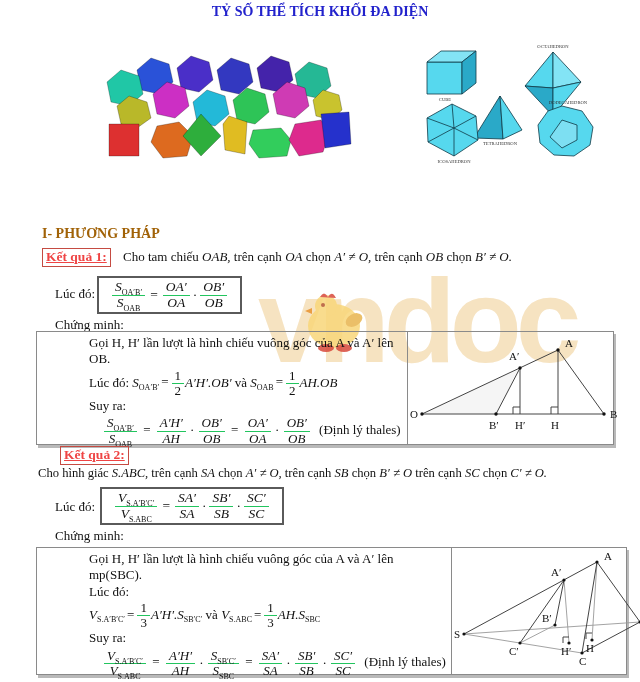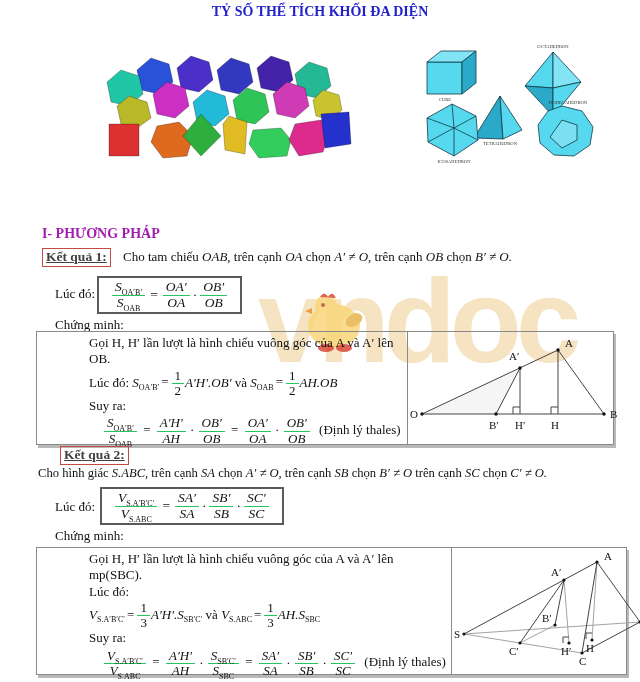--- a/index.html
+++ b/index.html
@@ -7,24 +7,24 @@
         font-family:"Liberation Serif","DejaVu Serif",serif;color:#111;}
   
   .watermark{position:absolute;left:258px;top:262px;z-index:0;
     font-family:"Liberation Sans","DejaVu Sans",sans-serif;font-weight:bold;
     font-size:118px;letter-spacing:-6px;color:#f6e3c1;line-height:1;user-select:none;}
   .mascot{position:absolute;left:296px;top:290px;z-index:0;opacity:.85;}
   .content{position:relative;z-index:1;}
   
   .title{position:absolute;top:4px;left:0;width:640px;text-align:center;
     font-size:14px;font-weight:bold;color:#2222cc;}
-  .section-heading{position:absolute;left:42px;top:226px;font-size:14px;font-weight:bold;color:#a21caf;}
+  .section-heading{position:absolute;left:42px;top:226px;font-size:14px;font-weight:bold;color:#a16207;}
   
   .kq-chip{display:inline-block;border:1px solid #c54b42;padding:0 3px 1px 3px;margin-right:9px;
-    color:#404040;font-weight:bold;text-decoration:underline;font-size:13.5px;background:transparent;}
+    color:#ef4444;font-weight:bold;text-decoration:underline;font-size:13.5px;background:transparent;}
   .kq1-row{position:absolute;left:42px;top:248px;width:575px;font-size:13px;white-space:nowrap;}
   .kq2-label{position:absolute;left:42px;top:444px;margin-left:18px;}
   .kq2-stmt{position:absolute;left:38px;top:466px;width:595px;font-size:12.6px;white-space:nowrap;}
   .lucdo1{position:absolute;left:55px;top:286px;font-size:13px;}
   .lucdo2{position:absolute;left:55px;top:499px;font-size:13px;}
   .cm1{position:absolute;left:55px;top:317px;font-size:13px;}
   .cm2{position:absolute;left:55px;top:528px;font-size:13px;}
   .fbox{position:absolute;border:2px solid #5a5a5a;padding:3px 12px;background:transparent;
     font-size:13.5px;display:flex;align-items:center;gap:2px;}
   .fbox1{left:97px;top:276px;height:28px;}

